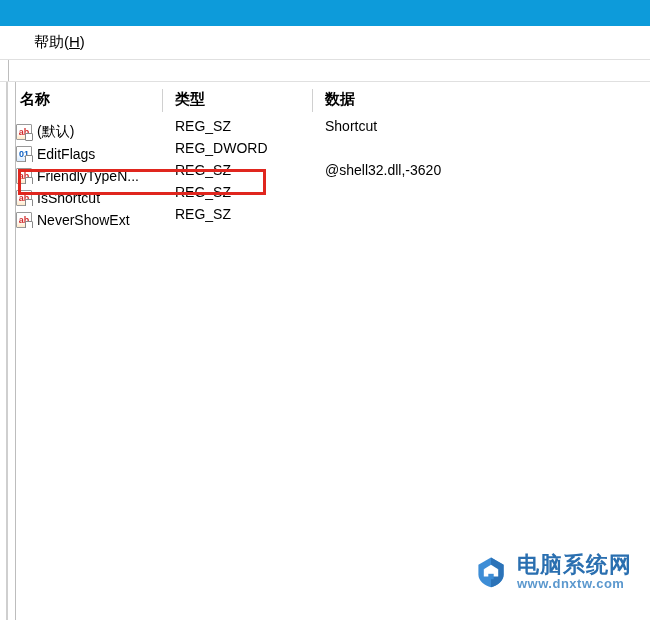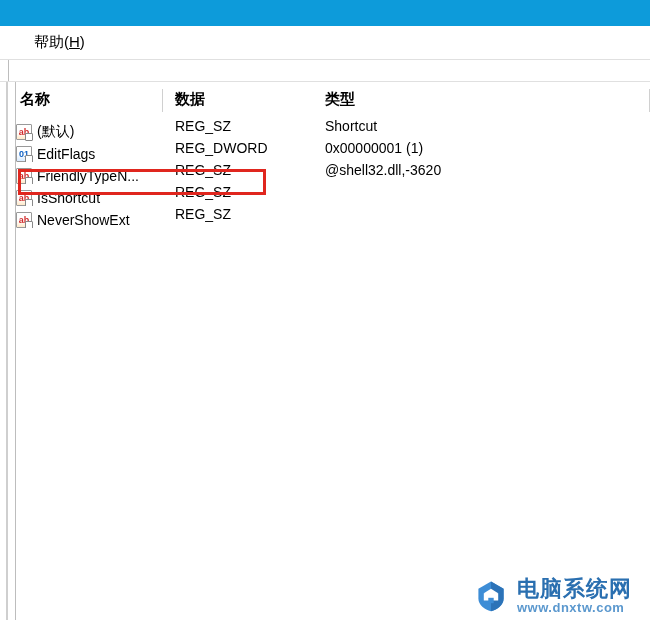--- a/index.html
+++ b/index.html
@@ -126,21 +126,21 @@
       border-radius: 1px;
     }
     .highlight-box {
       position: absolute;
       border: 3px solid #e0261e;
       pointer-events: none;
     }
     .watermark {
       position: absolute;
       right: 18px;
-      bottom: 5px;
+      bottom: 29px;
       display: flex;
       align-items: center;
       gap: 8px;
       color: #2a6fb0;
       font-weight: bold;
     }
     .wm-logo {
       width: 36px;
       height: 36px;
       position: relative;
@@ -166,43 +166,42 @@
 </div>
 
 <div class="content-wrap">
   <div class="left-gutter"></div>
 
   <div class="columns">
     <div class="col-header">
       <span>名称</span><span class="col-sep"></span>
     </div>
     <div class="col-header">
+      <span>类型</span><span class="col-sep"></span>
+    </div>
+    <div class="col-header">
       <span>数据</span>
-    </div>
-    <div class="col-header">
-      <span>类型</span><span class="col-sep"></span>
     </div>
   </div>
 
   <div class="rows" id="rows-container">
       <div class="row">
         <div class="cell name">
           <span class="val-icon sz"></span>
           <span>(默认)</span>
         </div>
         <div class="cell">REG_SZ</div>
         <div class="cell">Shortcut</div>
       </div>
       <div class="row">
         <div class="cell name">
           <span class="val-icon dw"></span>
           <span>EditFlags</span>
         </div>
         <div class="cell">REG_DWORD</div>
-        <div class="cell">0x00000001 (1)</div>
       </div>
       <div class="row">
         <div class="cell name">
           <span class="val-icon sz"></span>
           <span>FriendlyTypeN...</span>
         </div>
         <div class="cell">REG_SZ</div>
         <div class="cell">@shell32.dll,-3620</div>
       </div>
       <div class="row">

